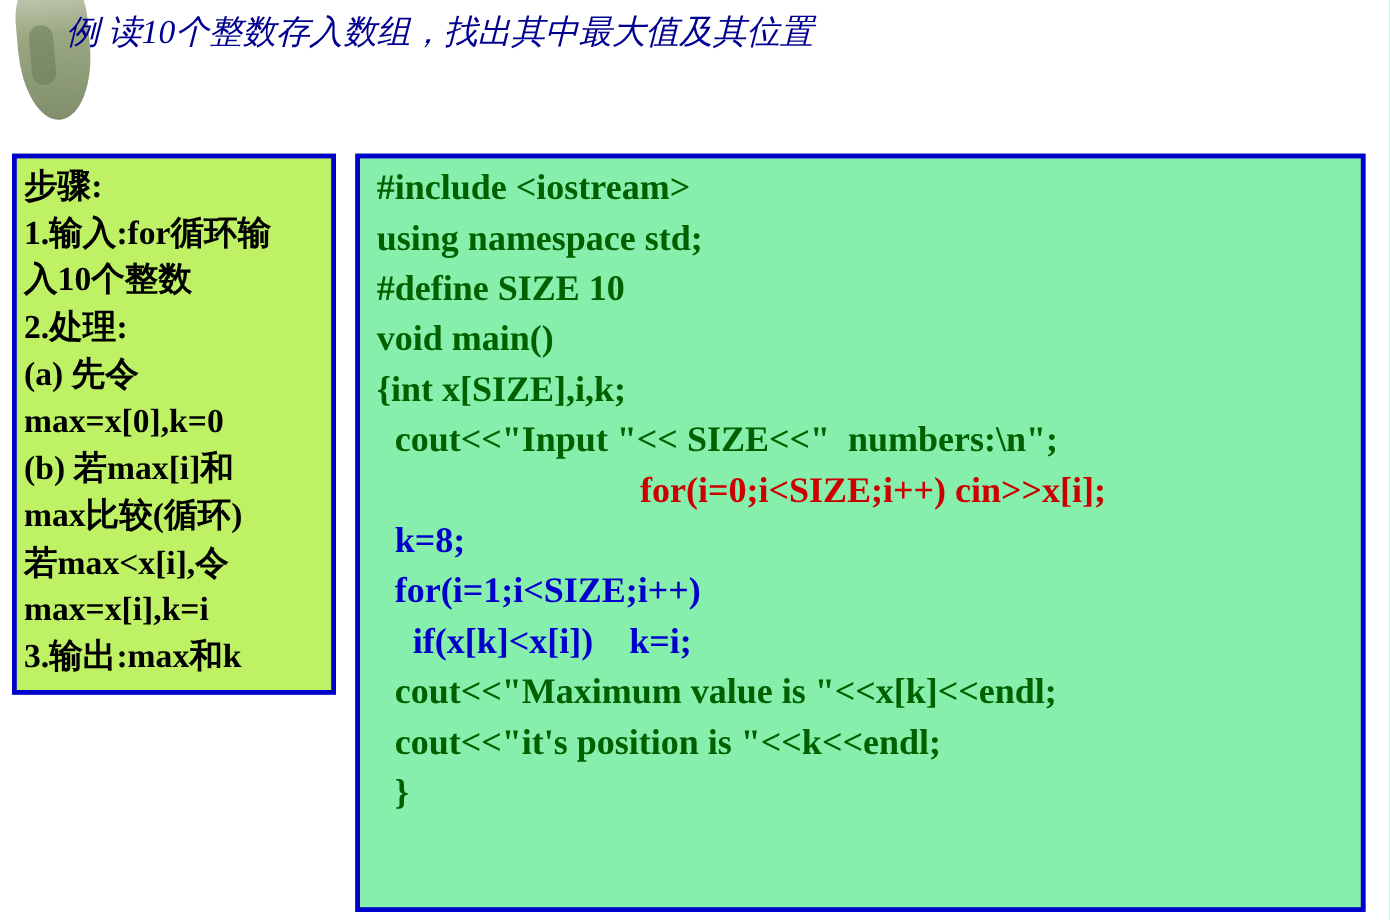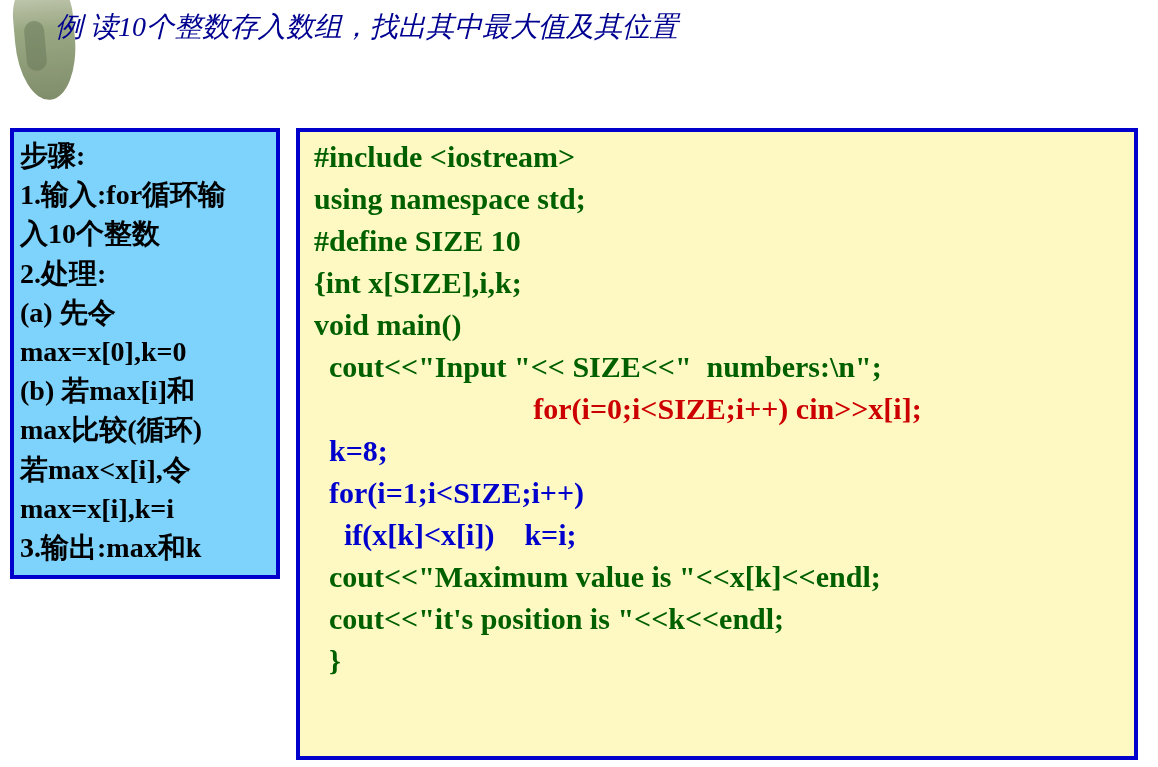--- a/index.html
+++ b/index.html
@@ -53,38 +53,38 @@
     font-family: "KaiTi", "楷体", serif;
     white-space: nowrap;
   }
   .steps-box {
     position: absolute;
     top: 128px;
     left: 10px;
     width: 250px;
     border: 4px solid #0000cc;
     padding: 4px 6px 8px 6px;
-    background: #7dd3fc;
+    background: #bef264;
   }
   .steps-box div {
     font-size: 28px;
     font-weight: bold;
     color: #000000;
     line-height: 1.4;
     font-family: "SimSun", "宋体", serif;
   }
   .code-box {
     position: absolute;
     top: 128px;
     left: 296px;
     width: 842px;
     height: 632px;
     border: 4px solid #0000cc;
     padding: 4px 8px 6px 14px;
-    background: #fef9c3;
+    background: #86efac;
     box-sizing: border-box;
   }
   .code-line {
     font-size: 30px;
     font-weight: bold;
     line-height: 1.4;
     font-family: "Times New Roman", serif;
     white-space: pre;
   }
   .c-green { color: #006000; }
@@ -111,22 +111,22 @@
   <div>max比较(循环)</div>
   <div>  若max&lt;x[i],令</div>
   <div>    max=x[i],k=i</div>
   <div>3.输出:max和k</div>
 </div>
 
 <div class="code-box">
   <div class="code-line c-green">#include &lt;iostream&gt;</div>
   <div class="code-line c-green">using namespace std;</div>
   <div class="code-line c-green">#define SIZE 10</div>
+  <div class="code-line c-green">void main()</div>
   <div class="code-line c-green">{int x[SIZE],i,k;</div>
-  <div class="code-line c-green">void main()</div>
   <div class="code-line c-green">  cout&lt;&lt;"Input "&lt;&lt; SIZE&lt;&lt;"  numbers:\n";</div>
   <div class="code-line c-red">  for(i=0;i&lt;SIZE;i++) cin&gt;&gt;x[i];</div>
   <div class="code-line c-blue">  k=8;</div>
   <div class="code-line c-blue">  for(i=1;i&lt;SIZE;i++)</div>
   <div class="code-line c-blue">    if(x[k]&lt;x[i])    k=i;</div>
   <div class="code-line c-green">  cout&lt;&lt;"Maximum value is "&lt;&lt;x[k]&lt;&lt;endl;</div>
   <div class="code-line c-green">  cout&lt;&lt;"it's position is "&lt;&lt;k&lt;&lt;endl;</div>
   <div class="code-line c-green">  }</div>
 </div>
 

